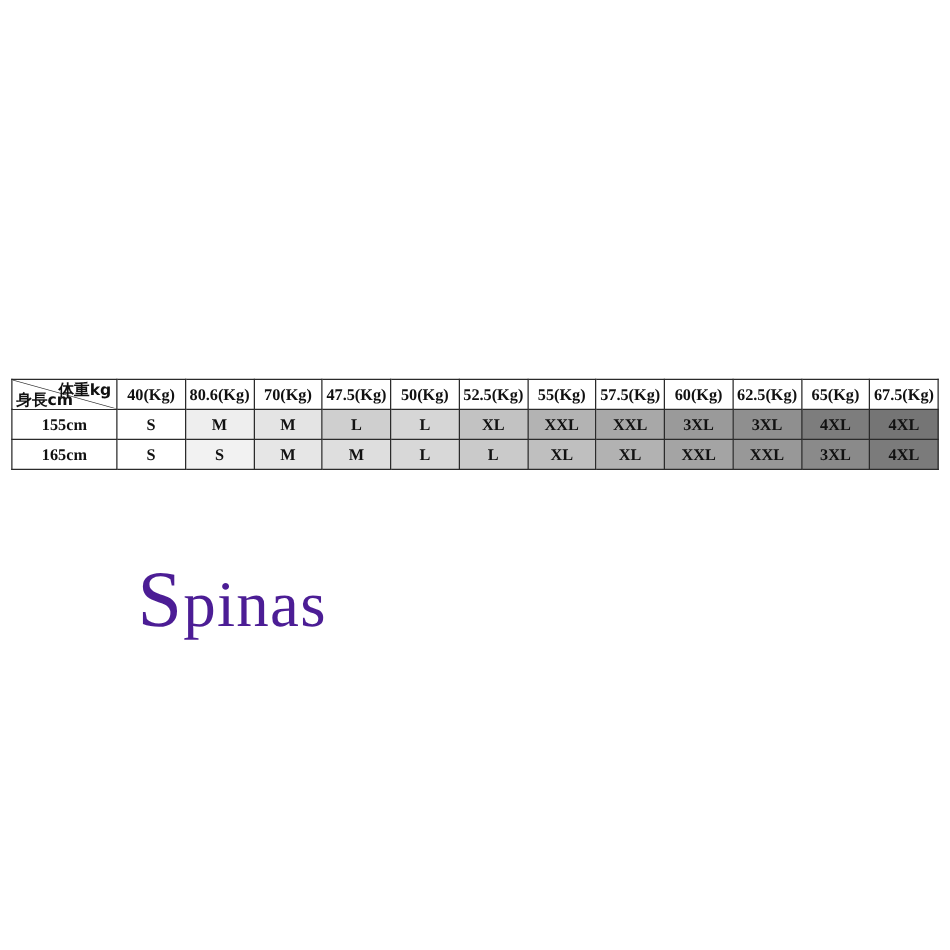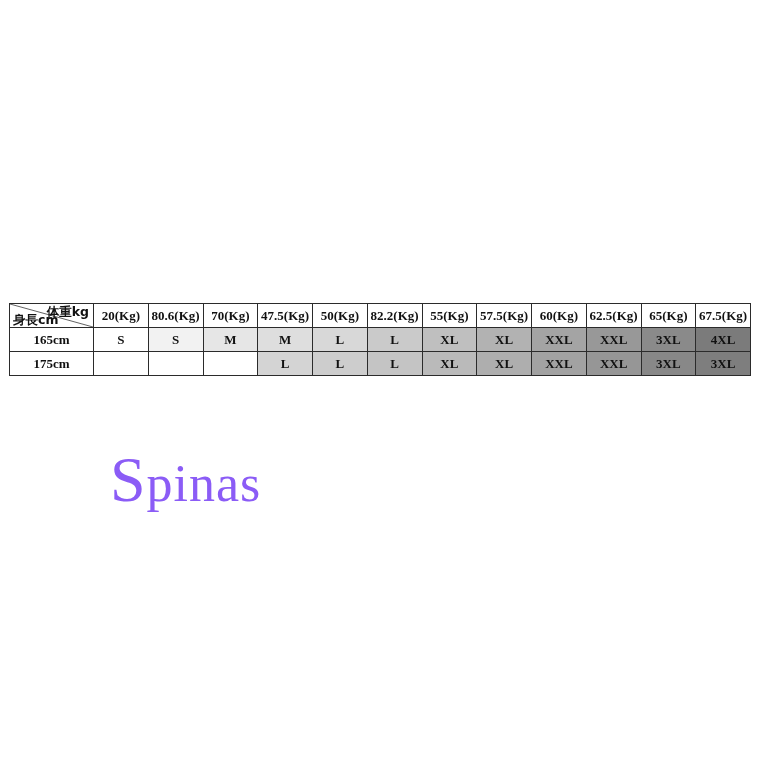--- a/index.html
+++ b/index.html
@@ -23,21 +23,21 @@
     background: #ffffff;
   }
 
   
   #watermark {
     position: absolute;
     left: 110px;
     top: 448px;
     font-family: "Liberation Serif", serif;
     font-size: 52px;
-    color: #8b5cf6;
+    color: #4c1d95;
     letter-spacing: 1px;
     user-select: none;
     z-index: 5;
     line-height: 1;
     white-space: nowrap;
   }
   #watermark .cap {
     font-size: 64px;
     line-height: 1;
   }
@@ -134,63 +134,63 @@
       <thead>
         <tr>
           <td class="corner">
             <svg class="diag" viewBox="0 0 84 46" preserveAspectRatio="none">
               <line x1="0" y1="0" x2="84" y2="46" stroke="#2b2b2b" stroke-width="1"></line>
             </svg>
             <span class="lbl-top jp">体重kg</span>
             <span class="lbl-bottom jp">身長cm</span>
           </td>
 
-        <th class="wcol">20(Kg)</th>
+        <th class="wcol">40(Kg)</th>
             <th class="wcol">80.6(Kg)</th>
             <th class="wcol">70(Kg)</th>
             <th class="wcol">47.5(Kg)</th>
             <th class="wcol">50(Kg)</th>
-            <th class="wcol">82.2(Kg)</th>
+            <th class="wcol">52.5(Kg)</th>
             <th class="wcol">55(Kg)</th>
             <th class="wcol">57.5(Kg)</th>
             <th class="wcol">60(Kg)</th>
             <th class="wcol">62.5(Kg)</th>
             <th class="wcol">65(Kg)</th>
             <th class="wcol">67.5(Kg)</th>
           </tr>
       </thead>
       <tbody>
 
+      <tr>
+            <td class="rowhdr">155cm</td>
+            <td class="cell" style="background: rgb(255, 255, 255);">S</td>
+            <td class="cell" style="background: rgb(238, 238, 238);">M</td>
+            <td class="cell" style="background: rgb(228, 228, 228);">M</td>
+            <td class="cell" style="background: rgb(207, 207, 207);">L</td>
+            <td class="cell" style="background: rgb(214, 214, 214);">L</td>
+            <td class="cell" style="background: rgb(194, 194, 194);">XL</td>
+            <td class="cell" style="background: rgb(179, 179, 179);">XXL</td>
+            <td class="cell" style="background: rgb(168, 168, 168);">XXL</td>
+            <td class="cell" style="background: rgb(154, 154, 154);">3XL</td>
+            <td class="cell" style="background: rgb(143, 143, 143);">3XL</td>
+            <td class="cell" style="background: rgb(125, 125, 125);">4XL</td>
+            <td class="cell" style="background: rgb(117, 117, 117);">4XL</td>
+          </tr>
           <tr>
             <td class="rowhdr">165cm</td>
             <td class="cell" style="background: rgb(255, 255, 255);">S</td>
             <td class="cell" style="background: rgb(242, 242, 242);">S</td>
             <td class="cell" style="background: rgb(230, 230, 230);">M</td>
             <td class="cell" style="background: rgb(222, 222, 222);">M</td>
             <td class="cell" style="background: rgb(216, 216, 216);">L</td>
             <td class="cell" style="background: rgb(202, 202, 202);">L</td>
             <td class="cell" style="background: rgb(191, 191, 191);">XL</td>
             <td class="cell" style="background: rgb(178, 178, 178);">XL</td>
             <td class="cell" style="background: rgb(164, 164, 164);">XXL</td>
             <td class="cell" style="background: rgb(152, 152, 152);">XXL</td>
             <td class="cell" style="background: rgb(138, 138, 138);">3XL</td>
             <td class="cell" style="background: rgb(123, 123, 123);">4XL</td>
           </tr>
-          <tr>
-            <td class="rowhdr">175cm</td>
-            <td class="cell" style="background: rgb(255, 255, 255);"></td>
-            <td class="cell" style="background: rgb(255, 255, 255);"></td>
-            <td class="cell" style="background: rgb(255, 255, 255);"></td>
-            <td class="cell" style="background: rgb(212, 212, 212);">L</td>
-            <td class="cell" style="background: rgb(205, 205, 205);">L</td>
-            <td class="cell" style="background: rgb(196, 196, 196);">L</td>
-            <td class="cell" style="background: rgb(186, 186, 186);">XL</td>
-            <td class="cell" style="background: rgb(174, 174, 174);">XL</td>
-            <td class="cell" style="background: rgb(162, 162, 162);">XXL</td>
-            <td class="cell" style="background: rgb(150, 150, 150);">XXL</td>
-            <td class="cell" style="background: rgb(136, 136, 136);">3XL</td>
-            <td class="cell" style="background: rgb(126, 126, 126);">3XL</td>
-          </tr>
         </tbody>
     </table>
   </div>
 
 </div>
 
 </body></html>

